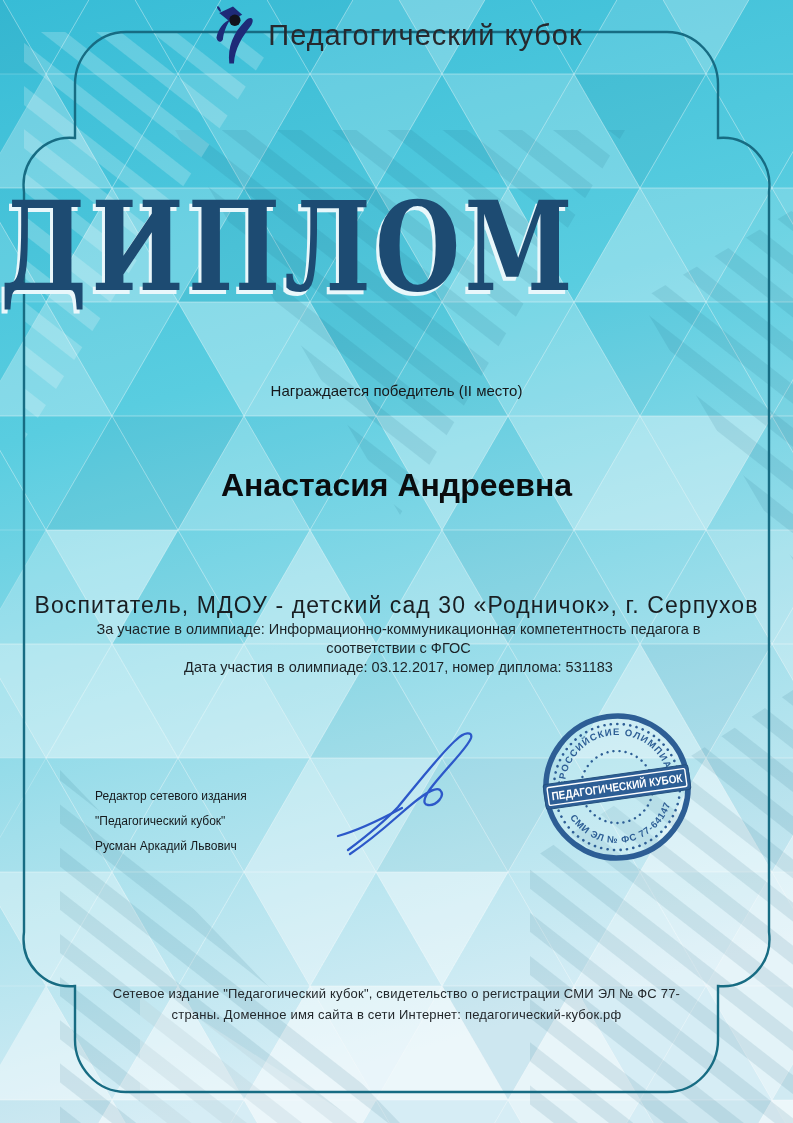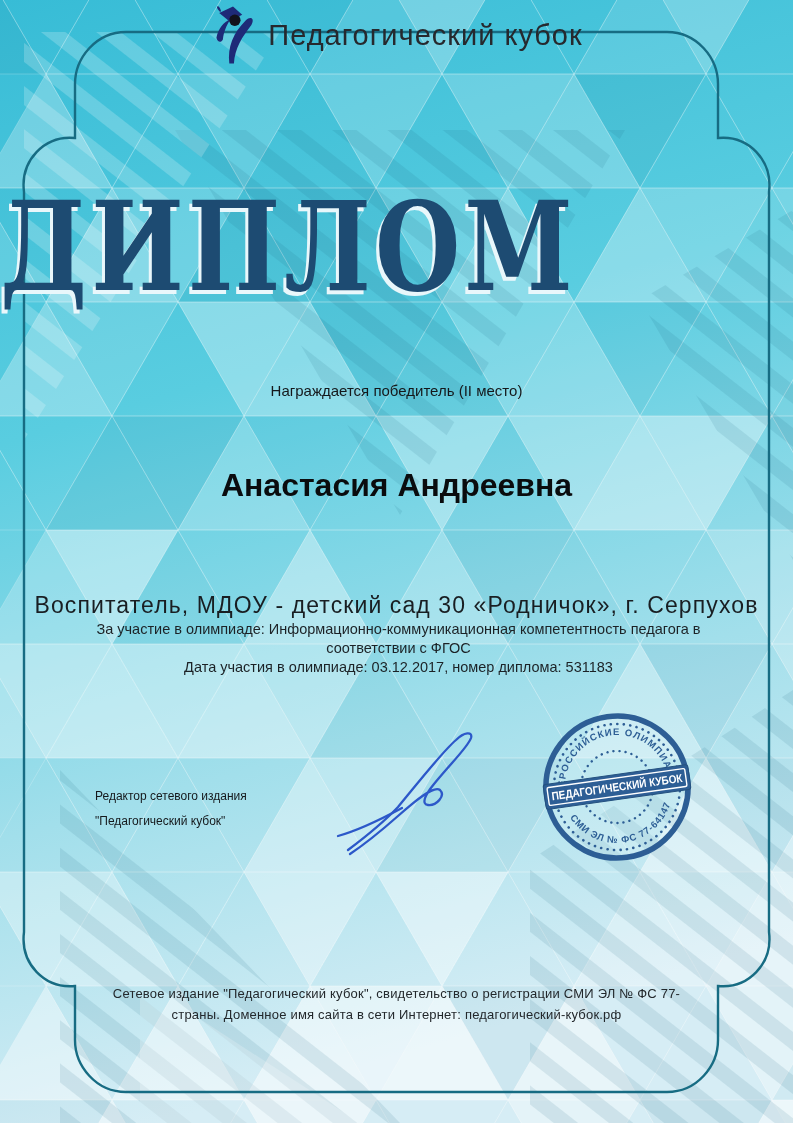--- a/index.html
+++ b/index.html
@@ -272,20 +272,21 @@
 
   <div class="abs details">
     <div>За участие в олимпиаде: Информационно-коммуникационная компетентность педагога в</div>
     <div>соответствии с ФГОС</div>
     <div>Дата участия в олимпиаде: 03.12.2017, номер диплома: 531183</div>
   </div>
 
   <div class="abs signatory">
     <div>Редактор сетевого издания</div>
     <div>"Педагогический кубок"</div>
+    <div>Русман Аркадий Львович</div>
   </div>
 
   <svg class="abs sig" width="160" height="150" viewBox="0 0 160 150" aria-hidden="true">
     <g fill="none" stroke="#2c58c9" stroke-width="2.3" stroke-linecap="round">
       <path d="M 18 138 C 34 126 52 112 68 95 C 88 71 112 40 126 28 C 134 20 143 19 141 26
                C 138 35 121 51 104 72 C 95 83 91 92 98 93 C 106 94 116 84 110 78
                C 104 73 86 88 68 104 C 51 119 35 132 20 142"></path>
       <path d="M 8 124 C 26 119 46 110 72 96"></path>
     </g>
   </svg>

